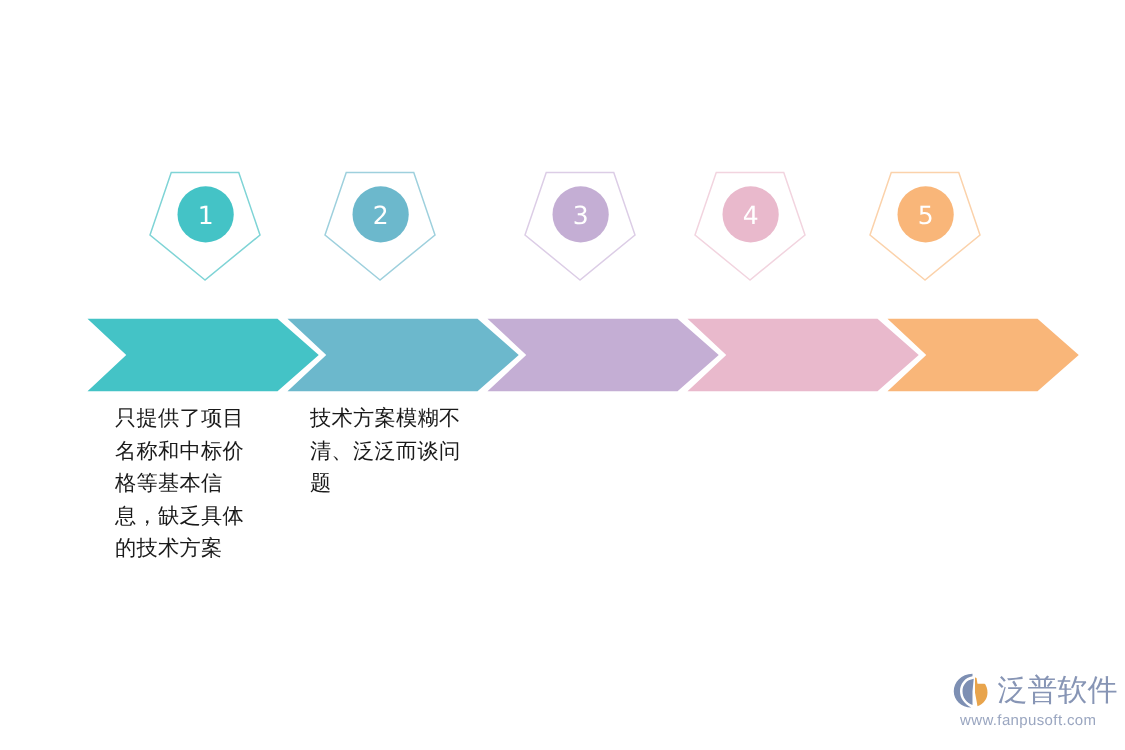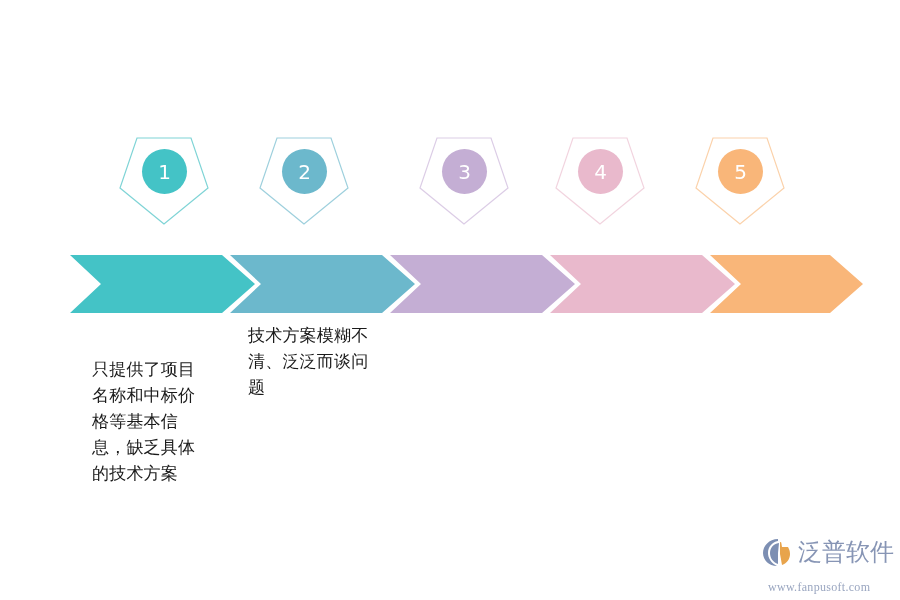--- a/index.html
+++ b/index.html
@@ -117,24 +117,24 @@
     font-size: 24px;
     line-height: 30px;
     margin-left: 2px;
     font-family: "DejaVu Sans", "Liberation Sans", sans-serif;
     white-space: nowrap;
   }
   .brand-url {
     color: #9aa6c0;
     font-size: 12px;
     line-height: 15px;
-    margin-top: 12px;
+    margin-top: 1px;
     margin-left: 6px;
     letter-spacing: 0.3px;
-    font-family: Liberation Serif, serif;
+    font-family: Liberation Sans, sans-serif;
     white-space: nowrap;
   }
 </style>
 </head>
 <body>
 
 <div id="infographic">
 
   <div class="pentagon-row">
 
@@ -189,21 +189,21 @@
     <svg width="900" height="64" viewBox="0 0 900 64">
       <polygon points="70,3 222,3 255,32 222,61 70,61 101,32" fill="#44c3c6"></polygon>
       <polygon points="230,3 382,3 415,32 382,61 230,61 261,32" fill="#6cb8cc"></polygon>
       <polygon points="390,3 542,3 575,32 542,61 390,61 421,32" fill="#c4aed4"></polygon>
       <polygon points="550,3 702,3 735,32 702,61 550,61 581,32" fill="#e9b9cc"></polygon>
       <polygon points="710,3 830,3 863,32 830,61 710,61 741,32" fill="#f9b679"></polygon>
     </svg>
   </div>
 
   <div class="captions">
-    <div class="caption" style="left:92px;  width:118px;margin-top:34px;">只提供了项目名称和中标价格等基本信息，缺乏具体的技术方案</div>
+    <div class="caption" style="left:92px;  width:118px;">只提供了项目名称和中标价格等基本信息，缺乏具体的技术方案</div>
     <div class="caption" style="left:248px; width:135px;">技术方案模糊不清、泛泛而谈问题</div>
   </div>
 
   <div class="brand">
     <div class="brand-top">
       <svg class="brand-mark" viewBox="0 0 34 30">
         <path d="M16 2 C7 2 1 9 1 16 C1 23 7 29 15 29 C9 26 6 21 6 16 C6 10 10 5 16 4 Z" fill="#7d8fb3"></path>
         <path d="M17 6 C11 7 8 11 8 16 C8 21 11 25 16 27 L16 16 Z" fill="#7d8fb3"></path>
         <path d="M18 5 C24 6 28 11 28 17 C28 22 25 26 20 28 L18 17 Z" fill="#e8a44c"></path>
         <path d="M19 4 L30 4 L30 10 L20 10 Z" fill="#ffffff"></path>

